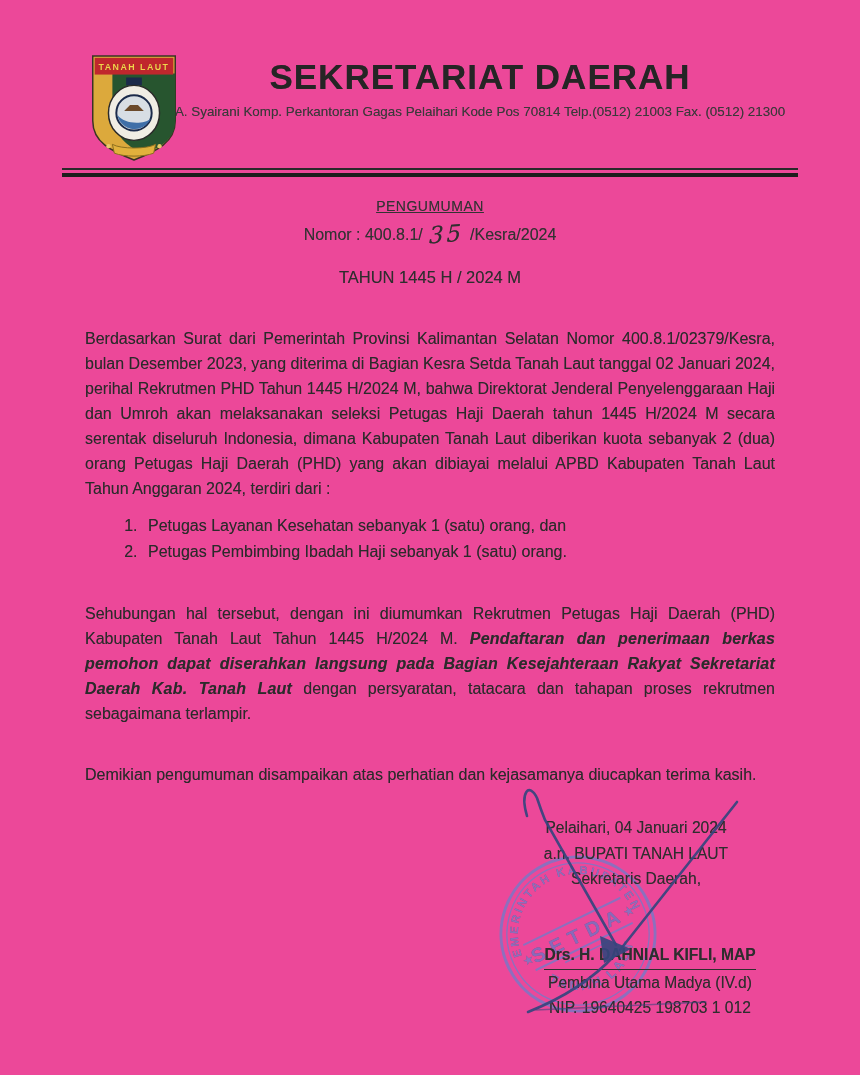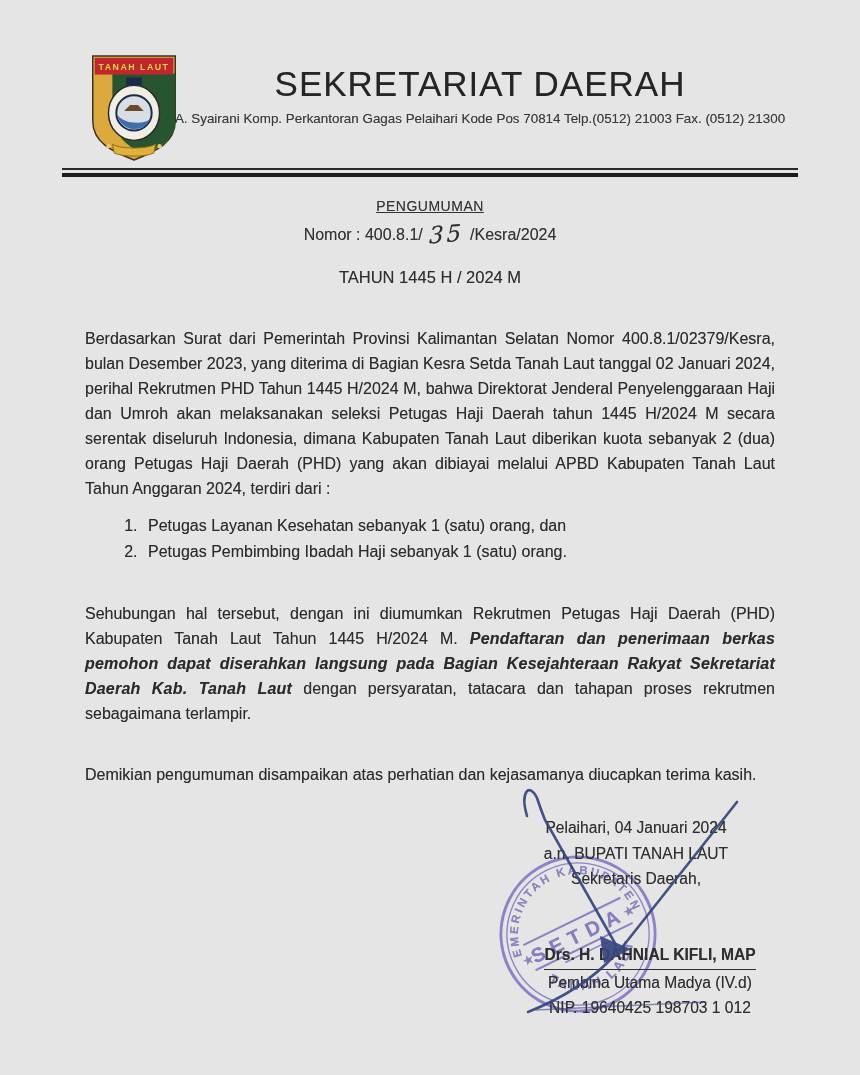--- a/index.html
+++ b/index.html
@@ -1,27 +1,27 @@
 <!DOCTYPE html>
 <html><head>
 <meta charset="utf-8">
 <style>
   html,body{margin:0;padding:0;background:#ffffff;}
   .page{
     position:relative;width:860px;height:1075px;margin:0 auto;
-    background:#e5e5e5;overflow:hidden;
+    background:#ec4899;overflow:hidden;
     font-family:"Liberation Sans",sans-serif;color:#2b2b2b;
     text-shadow:0 0 .4px rgba(40,40,40,.45);
   }
   
   .letterhead{position:relative;height:108px;padding-top:50px;}
   .crest{position:absolute;left:88px;top:50px;}
   .head-text{margin-left:150px;width:660px;text-align:center;}
   .head-line1{font-size:21px;font-weight:bold;letter-spacing:.5px;color:#2e2e2e;}
-  .head-line2{font-size:35px;font-weight:normal;letter-spacing:1px;color:#252525;margin-top:14px;}
+  .head-line2{font-size:35px;font-weight:bold;letter-spacing:1px;color:#252525;margin-top:7px;}
   .head-addr{font-size:13.4px;color:#3a3a3a;margin-top:7px;}
   .divider{margin:10px 62px 0 62px;border-top:2px solid #2a2a2a;border-bottom:4px solid #1d1d1d;height:3px;}
   
   .doc-title{margin-top:21px;text-align:center;}
   .heading{font-size:14px;letter-spacing:.5px;color:#333;text-decoration:underline;}
   .nomor{font-size:16px;margin-top:5px;height:30px;line-height:30px;color:#333;}
   .handwritten{
     display:inline-block;font-family:"DejaVu Serif",serif;font-style:italic;
     font-size:23px;letter-spacing:3px;transform:rotate(-5deg) skewX(-6deg);
     padding:0 6px;color:#2f2f2f;vertical-align:-2px;

